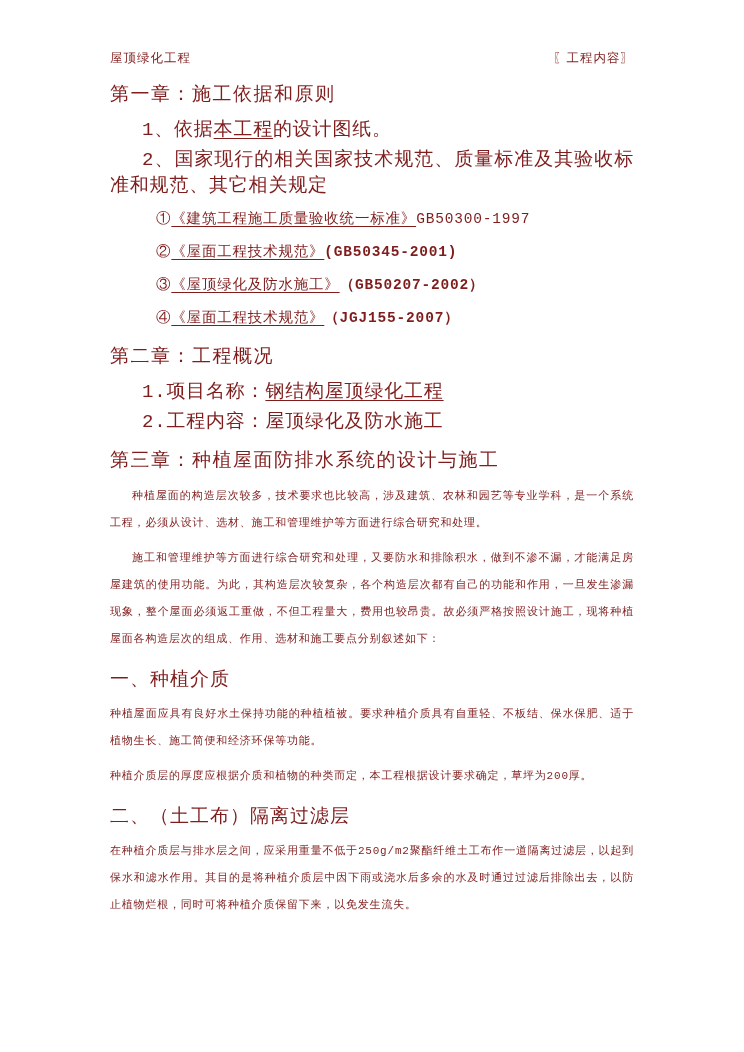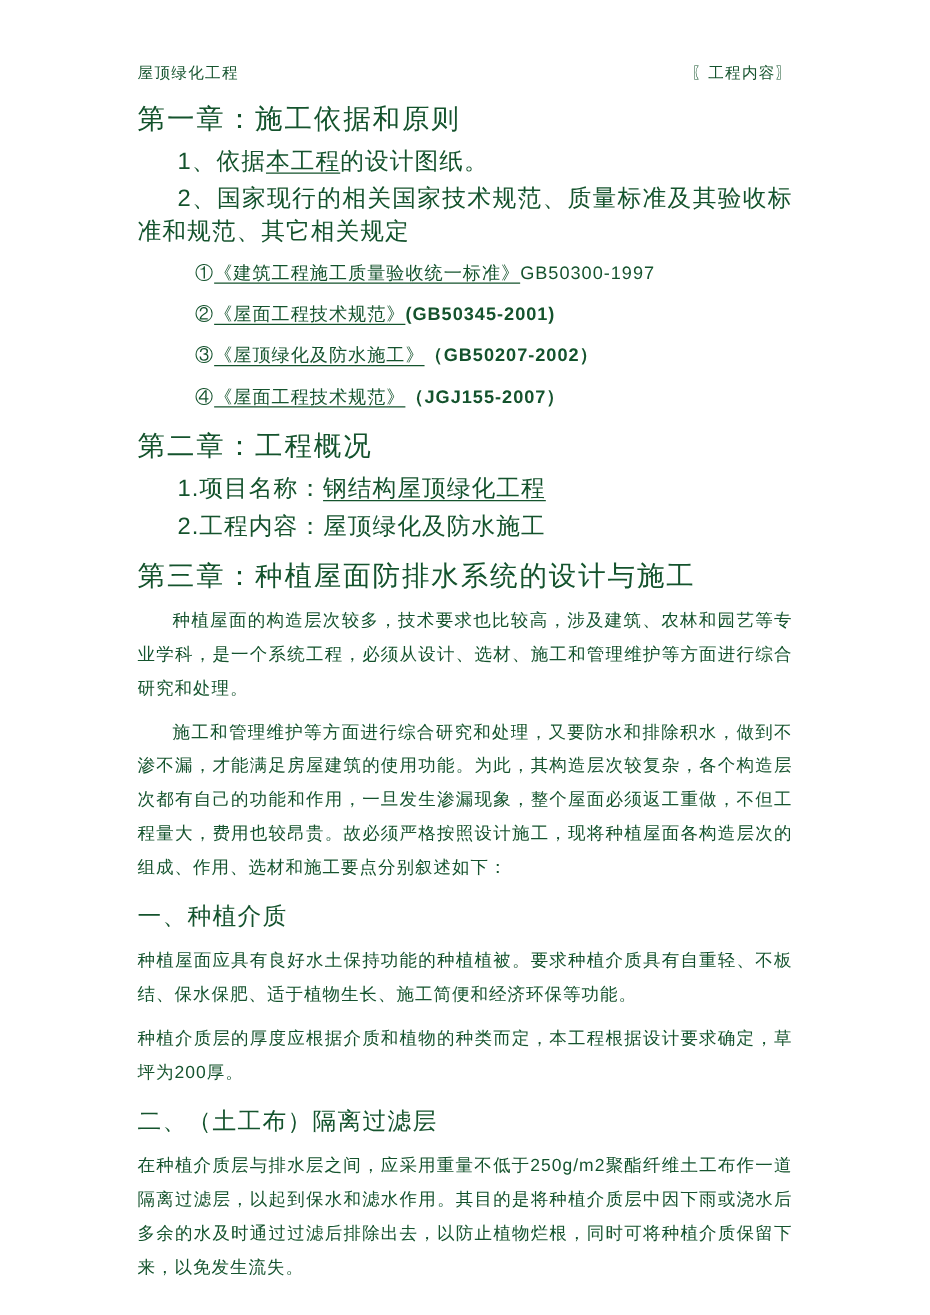--- a/index.html
+++ b/index.html
@@ -1,39 +1,39 @@
 <!DOCTYPE html>
 <html><head>
 <meta charset="utf-8">
 <style>
   html,body { margin:0; padding:0; background:#e8e8e8; }
   .page {
     width:744px; height:1052px; margin:0 auto; background:#ffffff;
     box-sizing:border-box; padding:50px 110px 40px 110px;
-    font-family:Liberation Sans, sans-serif;
-    color:#14532d; overflow:hidden;
+    font-family:Liberation Mono, monospace;
+    color:#7f1d1d; overflow:hidden;
   }
   .header {
     display:flex; justify-content:space-between; align-items:flex-end;
     font-size:12.5px; margin-bottom:14px; letter-spacing:1px;
   }
   .chapter-title {
-    font-size:22px; font-weight:400; letter-spacing:1.5px;
+    font-size:19px; font-weight:400; letter-spacing:1.5px;
     margin:12px 0 8px 0; line-height:28px;
   }
   .item {
     font-size:19px; line-height:26px; letter-spacing:0.8px;
     margin:4px 0; text-indent:32px; text-align:justify;
   }
   .ref-line {
     font-size:14.5px; line-height:26px; letter-spacing:0.8px;
     margin:7px 0; padding-left:46px;
   }
   .para {
-    font-size:14px; line-height:27px; letter-spacing:0.8px;
+    font-size:11px; line-height:27px; letter-spacing:0.8px;
     margin:8px 0; text-align:justify; text-indent:2em;
   }
   .para.no-indent { text-indent:0; }
   .section-title {
     font-size:19px; font-weight:400; letter-spacing:1px;
     margin:14px 0 8px 0; line-height:26px;
   }
   .u { text-decoration:underline; text-underline-offset:3px; }
   .b { font-weight:700; }
 </style>

